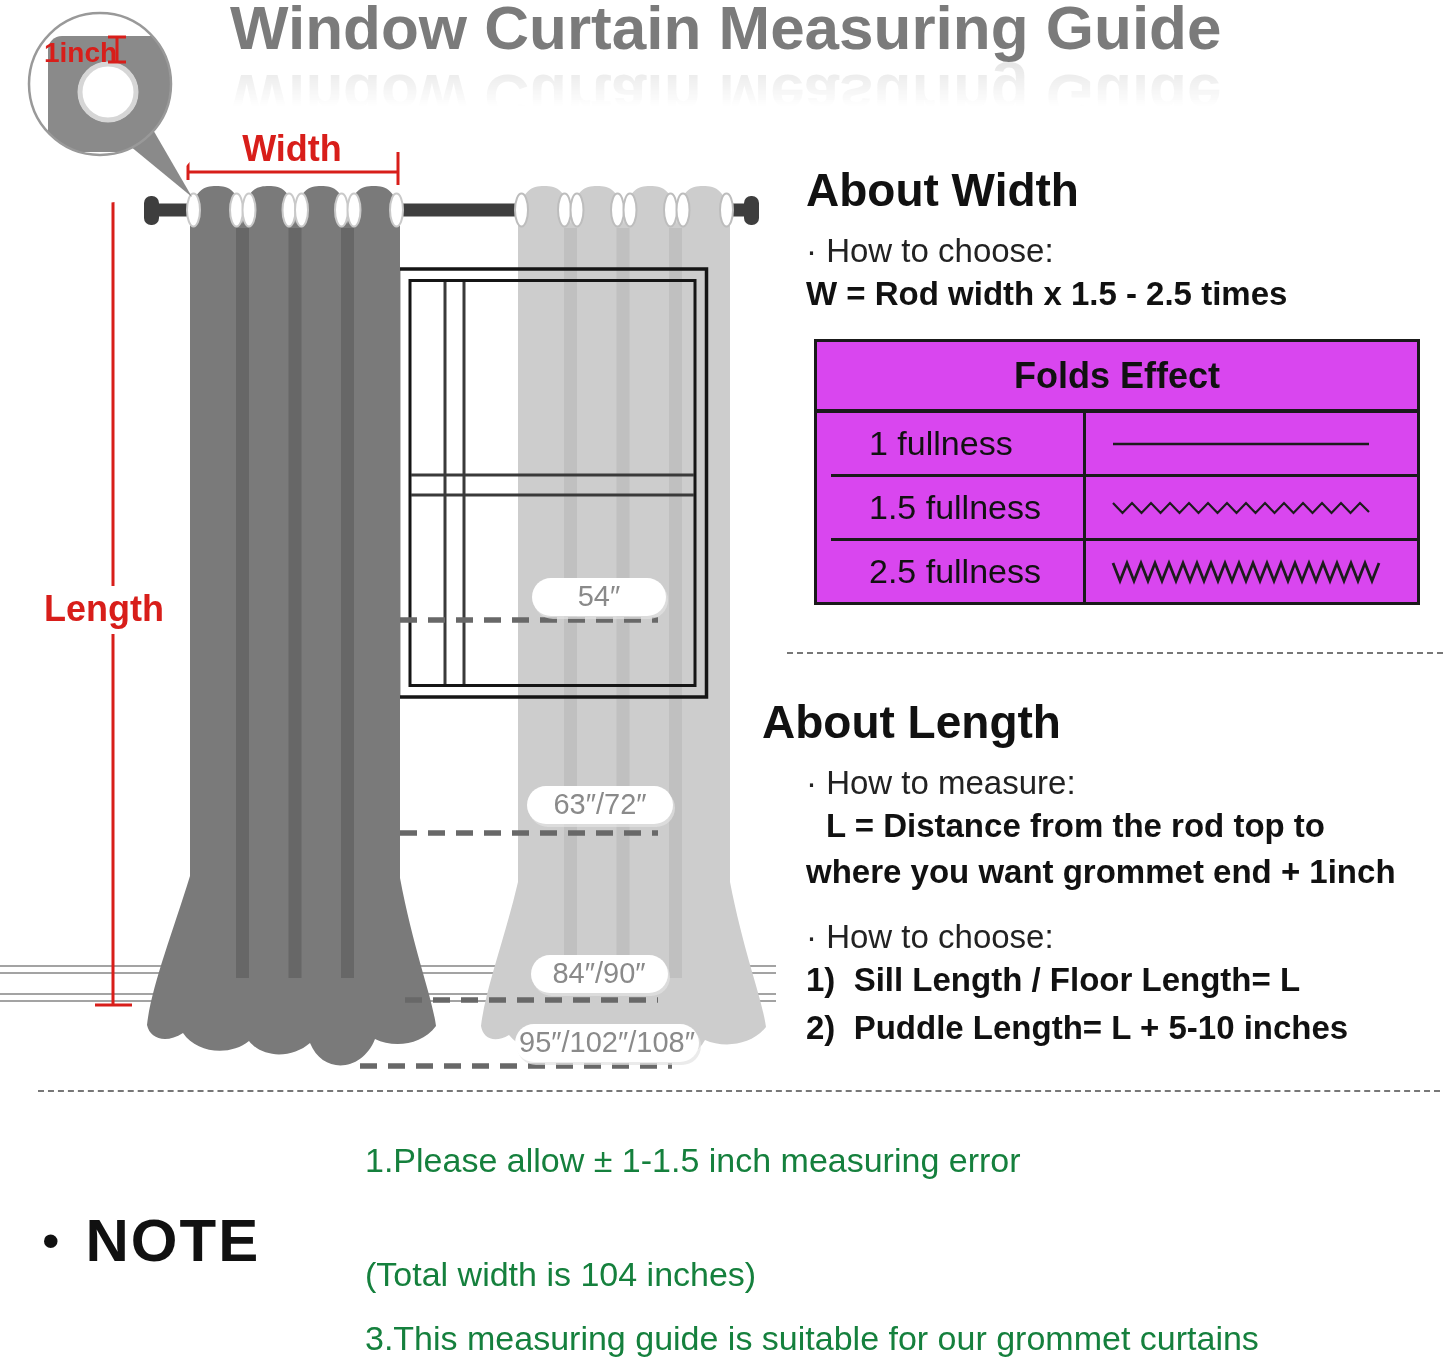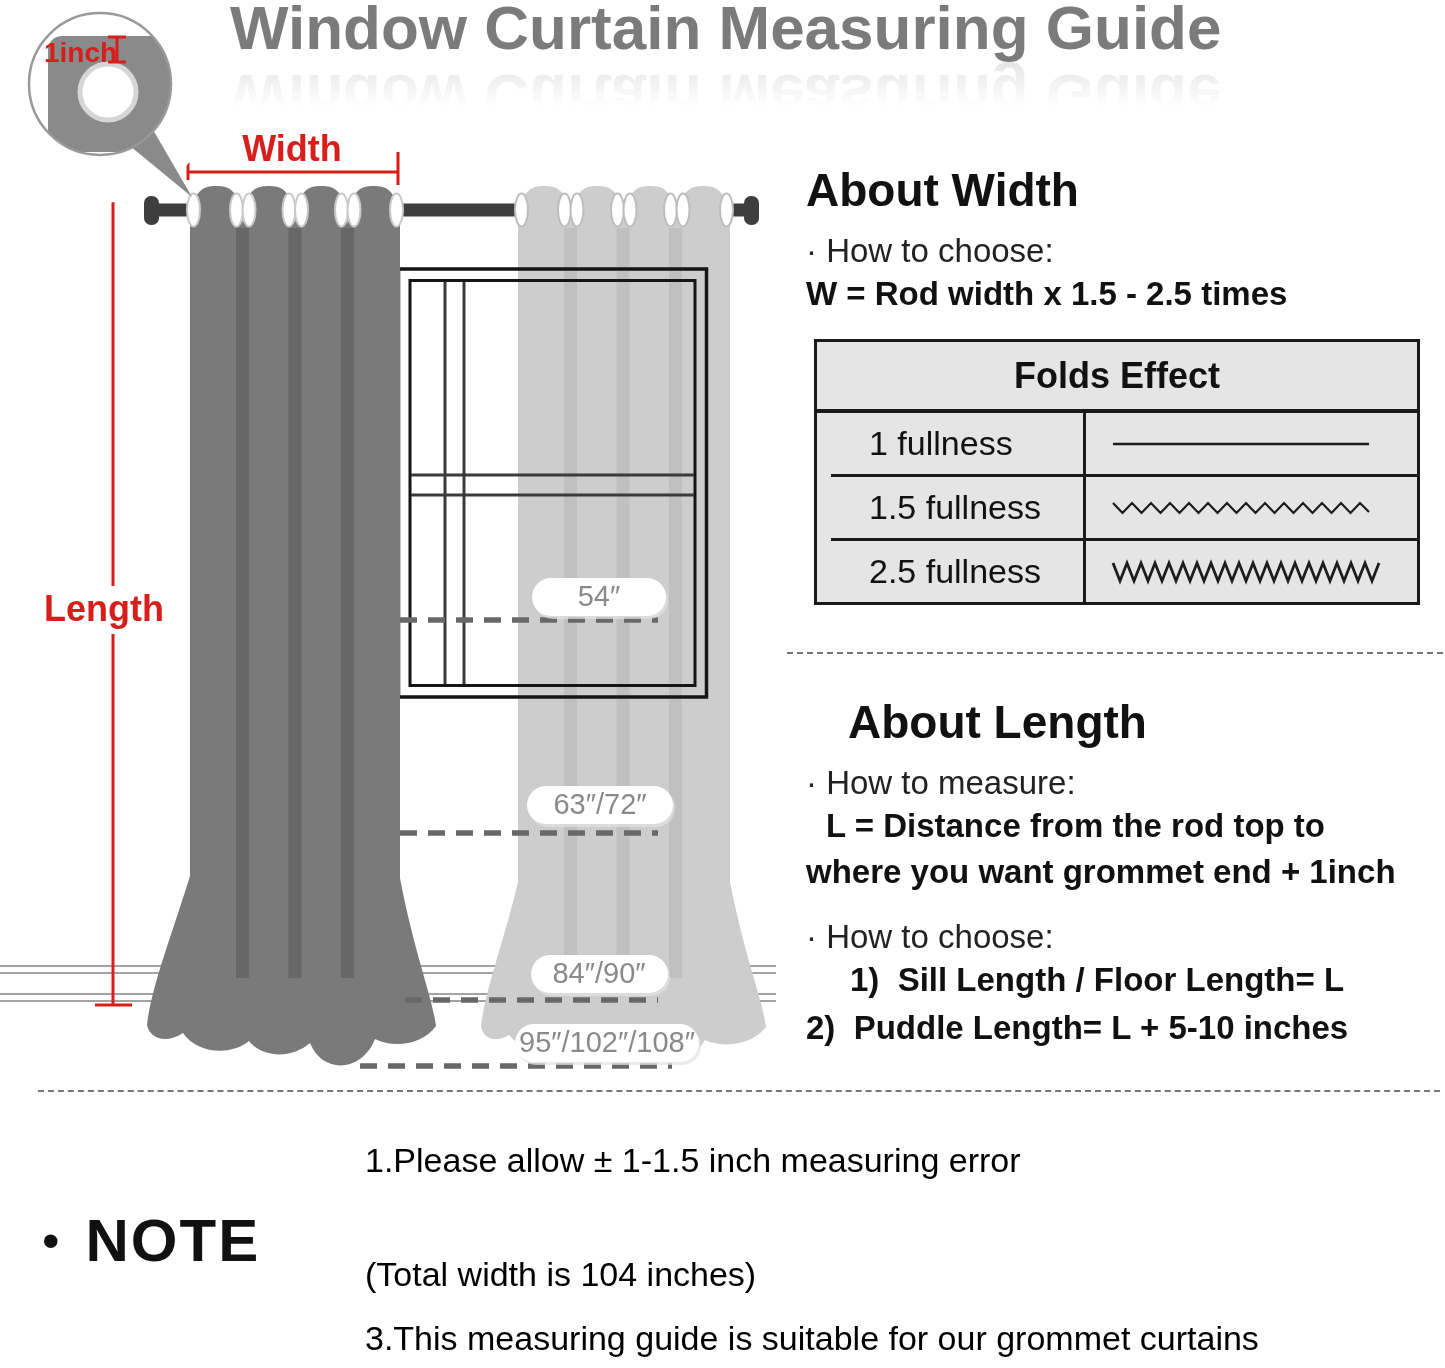--- a/index.html
+++ b/index.html
@@ -12,35 +12,35 @@
   .title-reflection{position:absolute;left:230px;top:60px;font-size:62px;line-height:72px;font-weight:bold;
          color:#7b7b7b;white-space:nowrap;transform:scaleY(-1);opacity:.22;
          -webkit-mask-image:linear-gradient(to top,rgba(0,0,0,.9),transparent 65%);
          mask-image:linear-gradient(to top,rgba(0,0,0,.9),transparent 65%);}
   
   .h2{position:absolute;font-size:46px;font-weight:bold;line-height:1.05;color:#111;}
   .body-line{position:absolute;font-size:33px;line-height:1.2;color:#222;}
   .bold{font-weight:bold;color:#111;}
   .pre{white-space:pre;}
   
-  .folds-table{position:absolute;left:814px;top:339px;width:600px;border:3px solid #1a1a1a;background:#e5e5e5;}
+  .folds-table{position:absolute;left:814px;top:339px;width:600px;border:3px solid #1a1a1a;background:#d946ef;}
   .ft-header{height:67px;border-bottom:4px solid #1a1a1a;display:flex;align-items:center;justify-content:center;
              font-size:36px;font-weight:bold;color:#111;}
   .ft-row{display:flex;height:61px;border-bottom:3px solid #1a1a1a;margin-left:14px;}
   .ft-row:last-child{border-bottom:none;}
   .ft-label{width:266px;border-right:3px solid #1a1a1a;display:flex;align-items:center;
             padding-left:38px;font-size:34px;color:#111;box-sizing:border-box;}
   .ft-effect{flex:1;display:flex;align-items:center;justify-content:center;}
   
   .dashed-divider{position:absolute;border-top:2px dashed #777;}
   
   .note-heading{position:absolute;left:42px;top:1206px;display:flex;align-items:center;gap:26px;}
   .note-bullet{font-size:50px;line-height:50px;color:#111;}
   .note-word{font-size:60px;font-weight:bold;letter-spacing:2px;color:#111;}
-  .note-item{position:absolute;left:365px;font-size:34px;color:#000000;line-height:1.2;}
+  .note-item{position:absolute;left:365px;font-size:34px;color:#15803d;line-height:1.2;}
 </style>
 </head>
 <body>
 
 <div class="page">
 
   <div class="title">Window Curtain Measuring Guide</div>
   <div class="title-reflection">Window Curtain Measuring Guide</div>
 
   <svg class="abs" style="left:0;top:0;" width="790" height="1100" viewBox="0 0 790 1100">
@@ -225,26 +225,26 @@
       <div class="ft-effect">
         <svg width="331" height="28" viewBox="0 0 331 28">
           <polyline fill="none" stroke="#1c1c1c" stroke-width="2.8" points="27,5 34,23 41,5 48,23 55,5 62,23 69,5 76,23 83,5 90,23 97,5 104,23 111,5 118,23 125,5 132,23 139,5 146,23 153,5 160,23 167,5 174,23 181,5 188,23 195,5 202,23 209,5 216,23 223,5 230,23 237,5 244,23 251,5 258,23 265,5 272,23 279,5 286,23 293,5"></polyline>
         </svg>
       </div>
     </div>
   </div>
 
   <div class="dashed-divider" style="left:787px;top:652px;width:656px;"></div>
 
-  <div class="h2" style="left:848px;top:698px;">About Length</div>
+  <div class="h2" style="left:762px;top:698px;">About Length</div>
   <div class="body-line" style="left:806px;top:763px;">· How to measure:</div>
   <div class="body-line bold" style="left:826px;top:806px;text-align:right;">L = Distance from the rod top to</div>
   <div class="body-line bold" style="left:806px;top:852px;">where you want grommet end + 1inch</div>
   <div class="body-line" style="left:806px;top:917px;">· How to choose:</div>
-  <div class="body-line bold pre" style="left:806px;top:960px;margin-left:44px;">1)  Sill Length / Floor Length= L</div>
+  <div class="body-line bold pre" style="left:806px;top:960px;">1)  Sill Length / Floor Length= L</div>
   <div class="body-line bold pre" style="left:806px;top:1008px;">2)  Puddle Length= L + 5-10 inches</div>
 
   <div class="dashed-divider" style="left:38px;top:1090px;width:1402px;"></div>
 
   <div class="note-heading">
     <span class="note-bullet">•</span>
     <span class="note-word">NOTE</span>
   </div>
   <div class="note-item" style="top:1140px;">1.Please allow ± 1-1.5 inch measuring error</div>
   <div class="note-item" style="top:1254px;">(Total width is 104 inches)</div>

